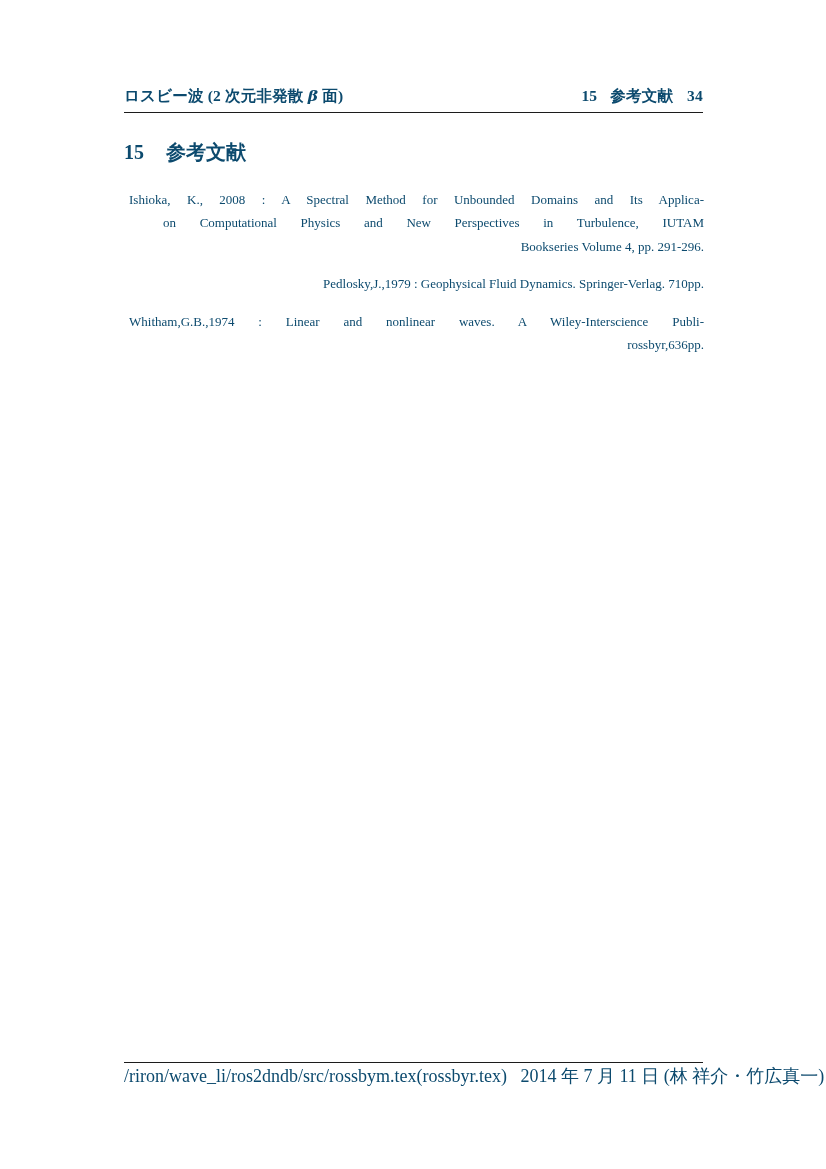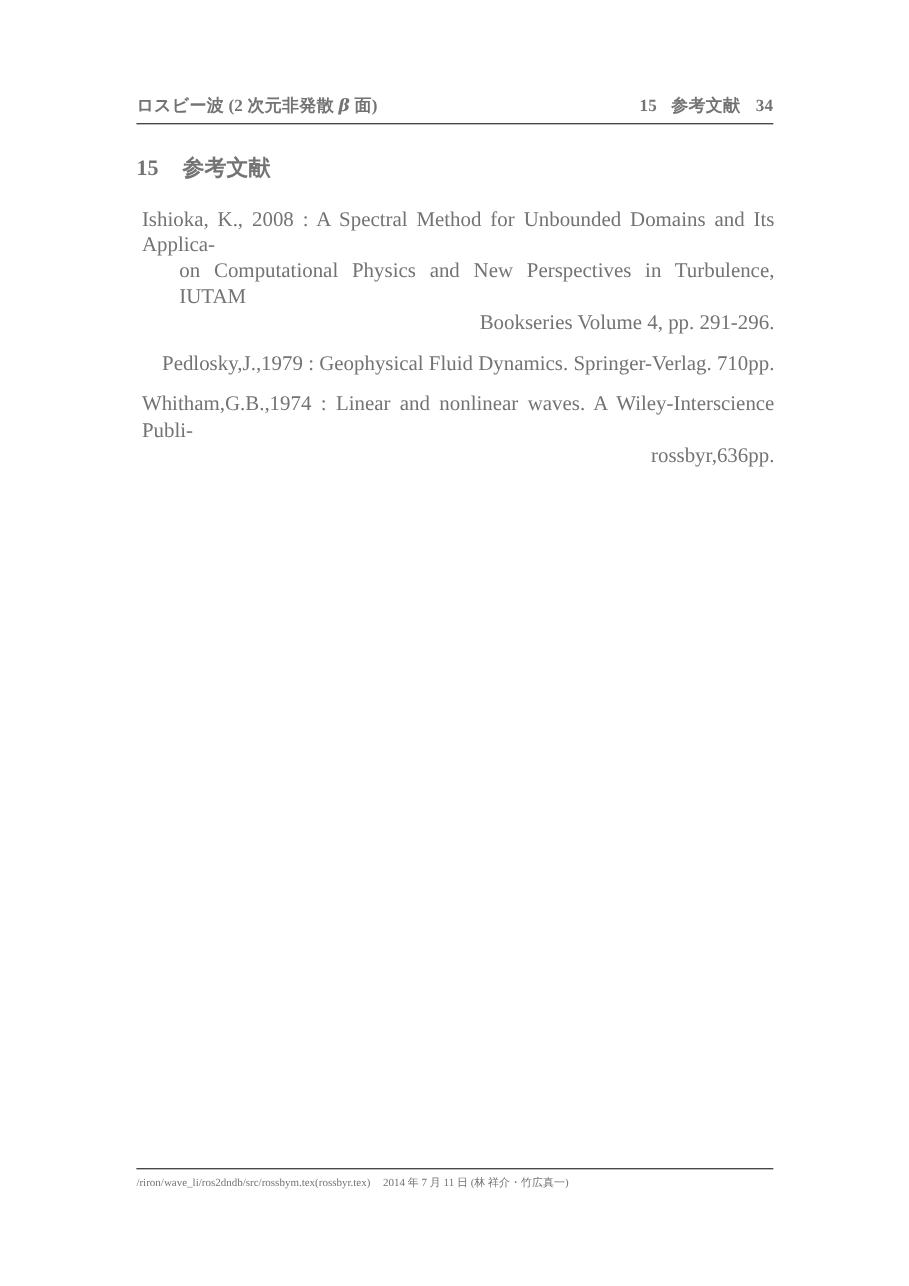--- a/index.html
+++ b/index.html
@@ -5,21 +5,21 @@
   * { margin: 0; padding: 0; box-sizing: border-box; }
   html, body {
     background: #ffffff;
     font-family: "Liberation Serif", "DejaVu Serif", serif;
   }
   .page {
     position: relative;
     width: 826px;
     height: 1169px;
     background: #ffffff;
-    color: #737373;
+    color: #0c4a6e;
     overflow: hidden;
   }
 
   
   .running-head {
     position: absolute;
     top: 86px;
     left: 124px;
     width: 579px;
     display: flex;
@@ -58,40 +58,40 @@
     white-space: nowrap;
   }
   .section-heading .sec-title { margin-left: 22px; }
 
   
   .references {
     position: absolute;
     top: 188px;
     left: 124px;
     width: 580px;
-    font-size: 19px;
+    font-size: 13px;
     line-height: 23.4px;
   }
   .ref { margin-bottom: 14px; padding-left: 5px; }
   .ref-line { text-align: right; }
   .ref-line.cont { padding-left: 34px; }
   .ref-line.just {
     text-align: justify;
     text-align-last: justify;
     text-justify: inter-word;
   }
 
   
   .footer-rule { top: 1062px; }
   .footer-text {
     position: absolute;
     top: 1066px;
     left: 124px;
     width: 590px;
-    font-size: 10px;
+    font-size: 18px;
     line-height: 20px;
     white-space: nowrap;
   }
   .footer-date { margin-left: 9px; }
 </style>
 </head>
 <body>
 
 <div class="page">
 

